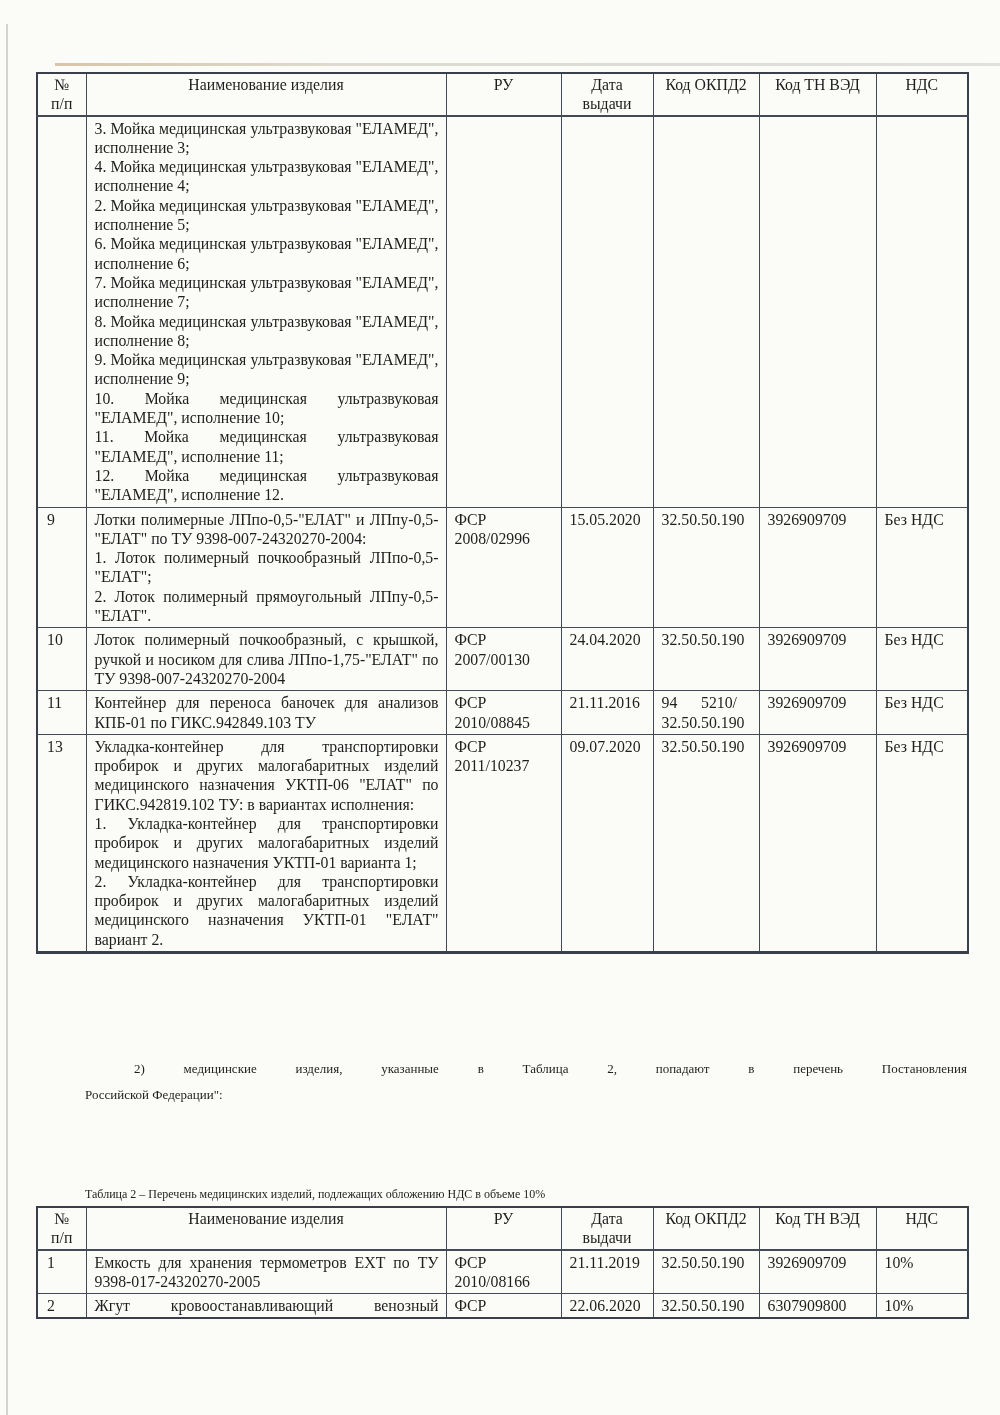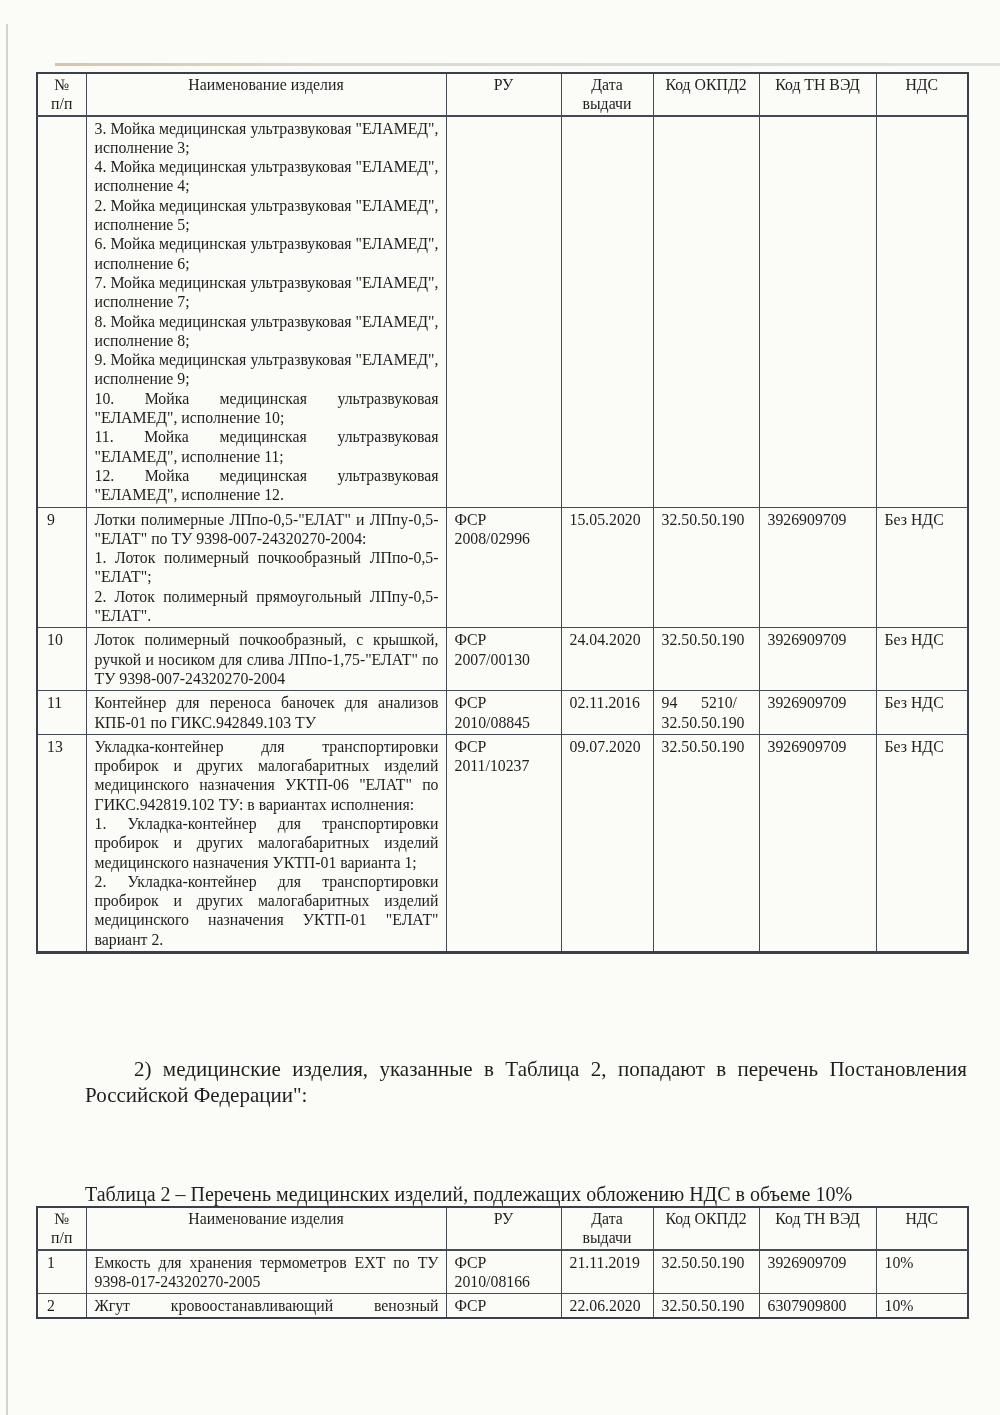--- a/index.html
+++ b/index.html
@@ -40,28 +40,28 @@
     border-bottom-width:2px;
   }
   td.c-num{padding-left:9px;}
   td.c-ru,td.c-okpd2{white-space:pre-wrap;}
   .par{text-align:justify;}
   
   #t2 tbody tr:last-child .par{text-align-last:justify;}
   
   .paragraph{
     position:absolute;left:85px;top:1056px;width:882px;
-    font-size:21px;line-height:26px;
+    font-size:13px;line-height:26px;
   }
   .para-line{text-align:justify;text-align-last:justify;}
   .para-line.first{text-indent:49px;}
   .para-line.last{text-align-last:left;}
   .caption{
     position:absolute;left:85px;top:1184px;width:882px;
-    font-size:20px;line-height:21px;text-align:left;
+    font-size:12px;line-height:21px;text-align:left;
   }
 </style>
 </head>
 <body>
 
 <div class="artifact-top"></div>
 <div class="artifact-left"></div>
 
 <table id="t1">
   <colgroup>
@@ -133,21 +133,21 @@
         <td class="c-tnved">3926909709</td>
         <td class="c-nds">Без НДС</td>
       </tr>
       <tr>
         <td class="c-num">11</td>
         <td class="c-name">
           <div class="par">Контейнер для переноса баночек для анализов КПБ-01 по ГИКС.942849.103 ТУ</div>
         </td>
         <td class="c-ru">ФСР
 2010/08845</td>
-        <td class="c-date">02.11.2016</td>
+        <td class="c-date">21.11.2016</td>
         <td class="c-okpd2">94      5210/
 32.50.50.190</td>
         <td class="c-tnved">3926909709</td>
         <td class="c-nds">Без НДС</td>
       </tr>
       <tr>
         <td class="c-num">13</td>
         <td class="c-name">
           <div class="par">Укладка-контейнер для транспортировки пробирок и других малогабаритных изделий медицинского назначения УКТП-06 "ЕЛАТ" по ГИКС.942819.102 ТУ: в вариантах исполнения:</div>
           <div class="par">1. Укладка-контейнер для транспортировки пробирок и других малогабаритных изделий медицинского назначения УКТП-01 варианта 1;</div>

